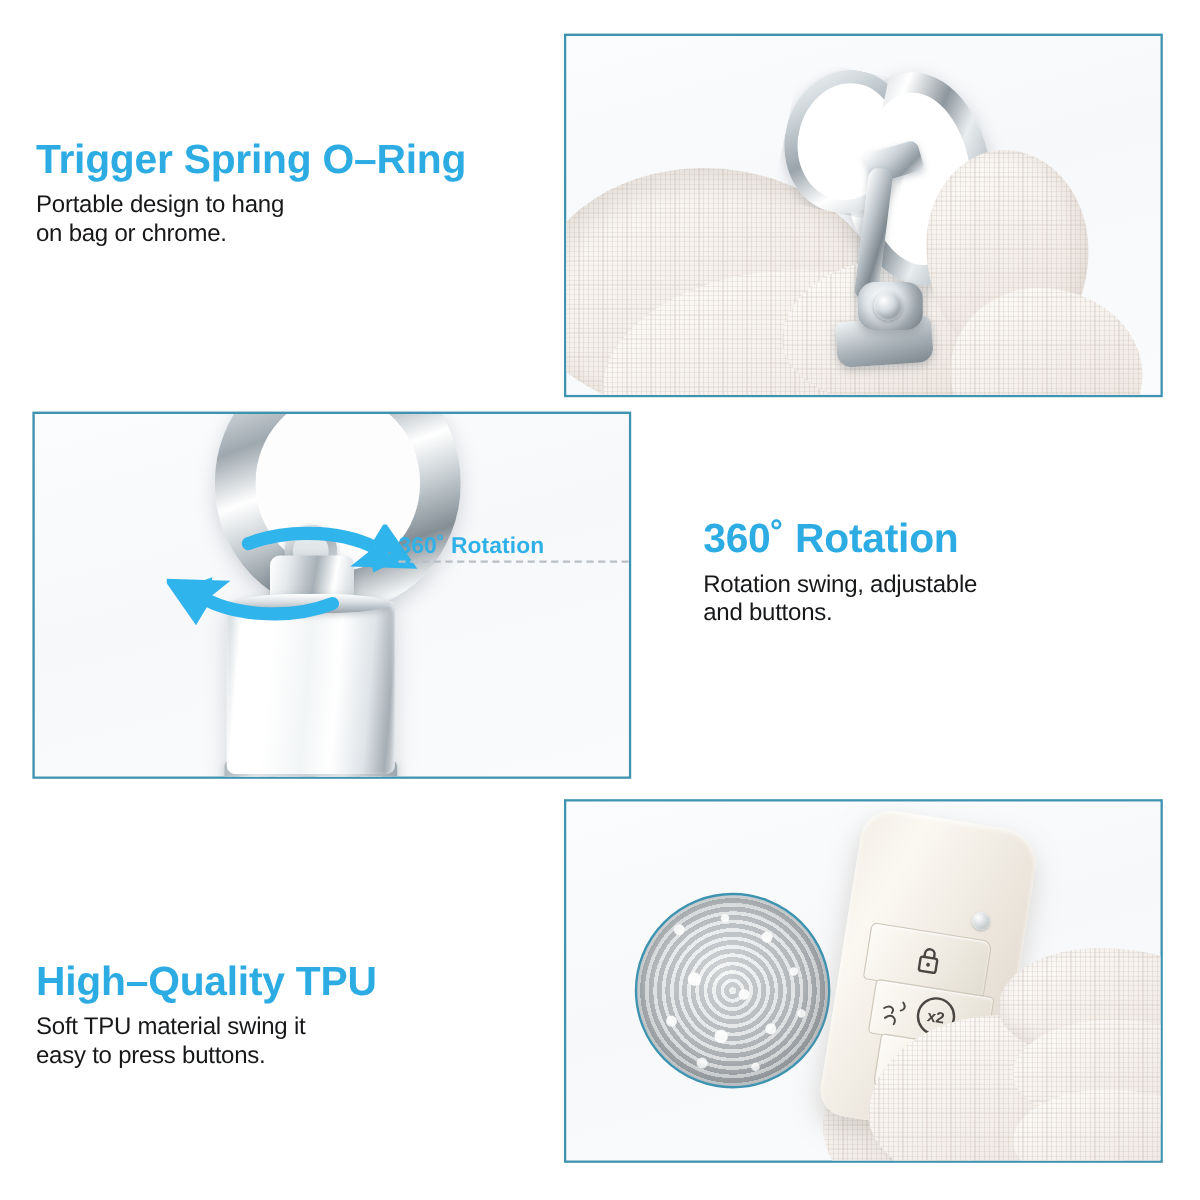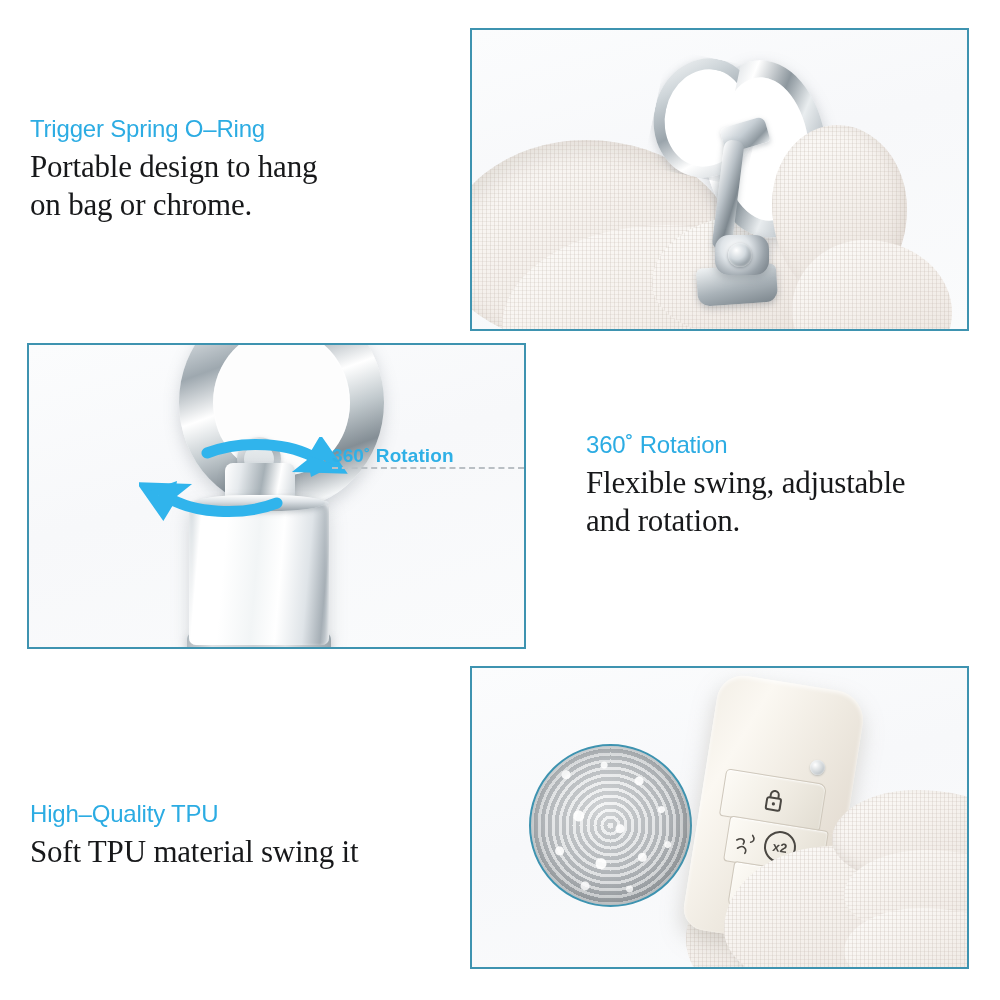--- a/index.html
+++ b/index.html
@@ -17,34 +17,33 @@
     width: 1000px;
     height: 1000px;
     background: #ffffff;
   }
 
   
   .feature-text { position: absolute; }
 
   .feature-heading {
     color: #2CACE3;
-    font-weight: normal;
-    font-size: 24px;
+    font-weight: bold;
+    font-size: 34px;
     line-height: 1.05;
     letter-spacing: -0.2px;
     white-space: nowrap;
   }
 
   .feature-body {
     color: #17181a;
-    font-size: 31px;
+    font-size: 20px;
     line-height: 1.22;
     margin-top: 7px;
     letter-spacing: -0.2px;
-    font-family: Liberation Serif, serif;
   }
 
   .feature-body span { display: block; white-space: nowrap; }
 
   #text-oring   { left: 30px; top: 116px; }
   #text-360     { left: 586px; top: 432px; }
   #text-tpu     { left: 30px; top: 801px; }
 
   
   .panel {
@@ -332,29 +331,30 @@
     <div class="feature-heading">Trigger Spring O–Ring</div>
     <div class="feature-body">
       <span>Portable design to hang</span>
       <span>on bag or chrome.</span>
     </div>
   </div>
 
   <div class="feature-text" id="text-360">
     <div class="feature-heading">360˚ Rotation</div>
     <div class="feature-body">
-      <span>Flexible swing, adjustable</span>
-      <span>and rotation.</span>
+      <span>Rotation swing, adjustable</span>
+      <span>and buttons.</span>
     </div>
   </div>
 
   <div class="feature-text" id="text-tpu">
     <div class="feature-heading">High–Quality TPU</div>
     <div class="feature-body">
       <span>Soft TPU material swing it</span>
+      <span>easy to press buttons.</span>
     </div>
   </div>
 
   <div class="panel" id="panel-oring">
     <div class="panel-bg"></div>
 
     <div class="glove" id="p1-thumb"></div>
     <div class="glove" id="p1-palm"></div>
     <div class="glove" id="p1-finger1"></div>
 

